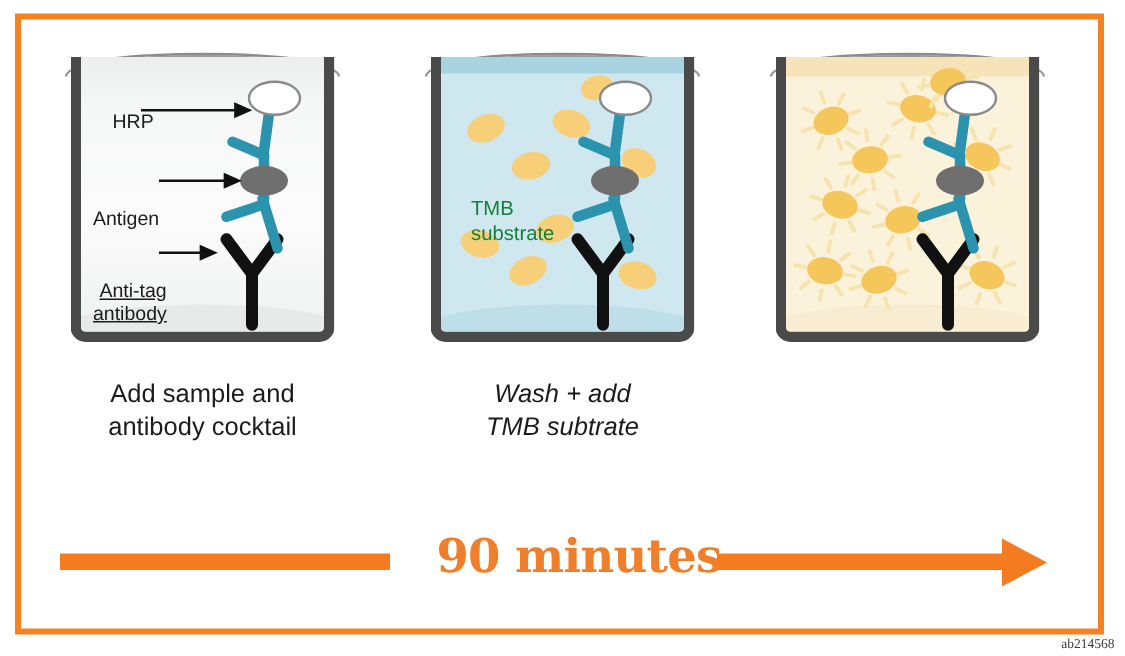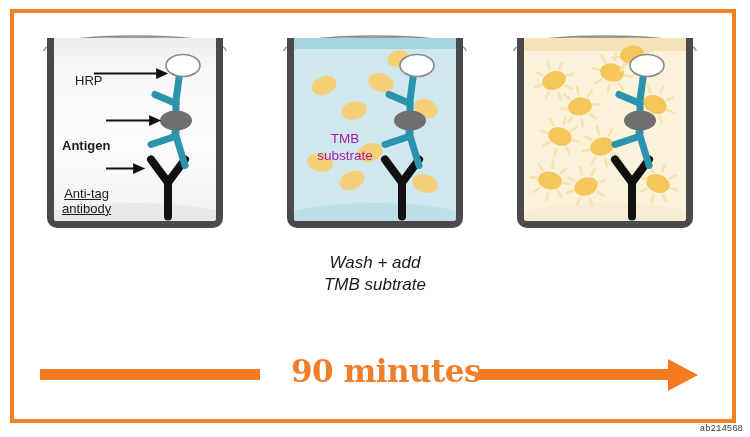--- a/index.html
+++ b/index.html
@@ -72,29 +72,29 @@
     background:#f8ecd2;border-radius:50%;
   }
 
   .svgfull{position:absolute;left:0;top:0;width:100%;height:100%;}
 
   
   .lbl{
     position:absolute;
     font-size:13px;color:#1b1b1b;line-height:1.15;
     white-space:pre-line;
-    text-align:center;
+    text-align:right;
   }
   .lbl-hrp{left:33px;top:48px;}
-  .lbl-antigen{left:20px;top:113px;font-weight:bold;}
+  .lbl-antigen{left:20px;top:113px;}
   .lbl-anti{left:20px;top:161px;text-decoration:underline;}
   .lbl-tmb{
-    position:absolute;left:20px;top:105px;
-    font-size:13.5px;color:#a21caf;line-height:1.25;
-    white-space:pre-line;text-align:center;width:86px;
+    position:absolute;left:32px;top:105px;
+    font-size:13.5px;color:#15803d;line-height:1.25;
+    white-space:pre-line;text-align:left;width:86px;
   }
 
   
   .caption{
     position:absolute;top:252px;width:250px;
     text-align:center;
     font-size:17px;color:#1b1b1b;line-height:1.3;
     white-space:pre-line;
   }
   .caption.c0{left:10px;}
@@ -117,21 +117,21 @@
     position:absolute;left:270px;top:8px;width:200px;
     text-align:center;
     font-family:"DejaVu Serif", serif;
     font-weight:bold;font-size:31px;color:#ef7f2a;
     letter-spacing:-0.5px;
     margin-left:16px;
   }
   #watermark{
     position:absolute;right:7px;bottom:3px;
     font-size:9px;color:#3a3a3a;
-    font-family:Liberation Mono, monospace;
+    font-family:Liberation Serif, serif;
     margin-left:40px;
   }
 </style>
 </head>
 <body>
 
 <div id="frame"></div>
 
 <div id="panels">
 
@@ -270,20 +270,22 @@
           <path d="M116 92 L116 63" stroke="#2b93ad" stroke-width="7" stroke-linecap="round" fill="none"></path>
           <path d="M116 63 L95 54" stroke="#2b93ad" stroke-width="7" stroke-linecap="round" fill="none"></path>
           <path d="M116 60 L120 30" stroke="#2b93ad" stroke-width="7" stroke-linecap="round" fill="none"></path>
         </g>
         <ellipse cx="116" cy="80" rx="16" ry="10" fill="#6f6f6f"></ellipse>
         <ellipse cx="123" cy="25" rx="17" ry="11" fill="#ffffff" stroke="#8a8a8a" stroke-width="1.6"></ellipse>
       </svg>
     </div>
   </div>
 
+  <div class="caption c0">Add sample and
+antibody cocktail</div>
   <div class="caption c1">Wash + add
 TMB subtrate</div>
 </div>
 
 <div id="timeline">
   <div class="bar left"></div>
   <div id="timelabel">90 minutes</div>
   <div class="bar right"></div>
   <div class="arrowhead"></div>
 </div>

